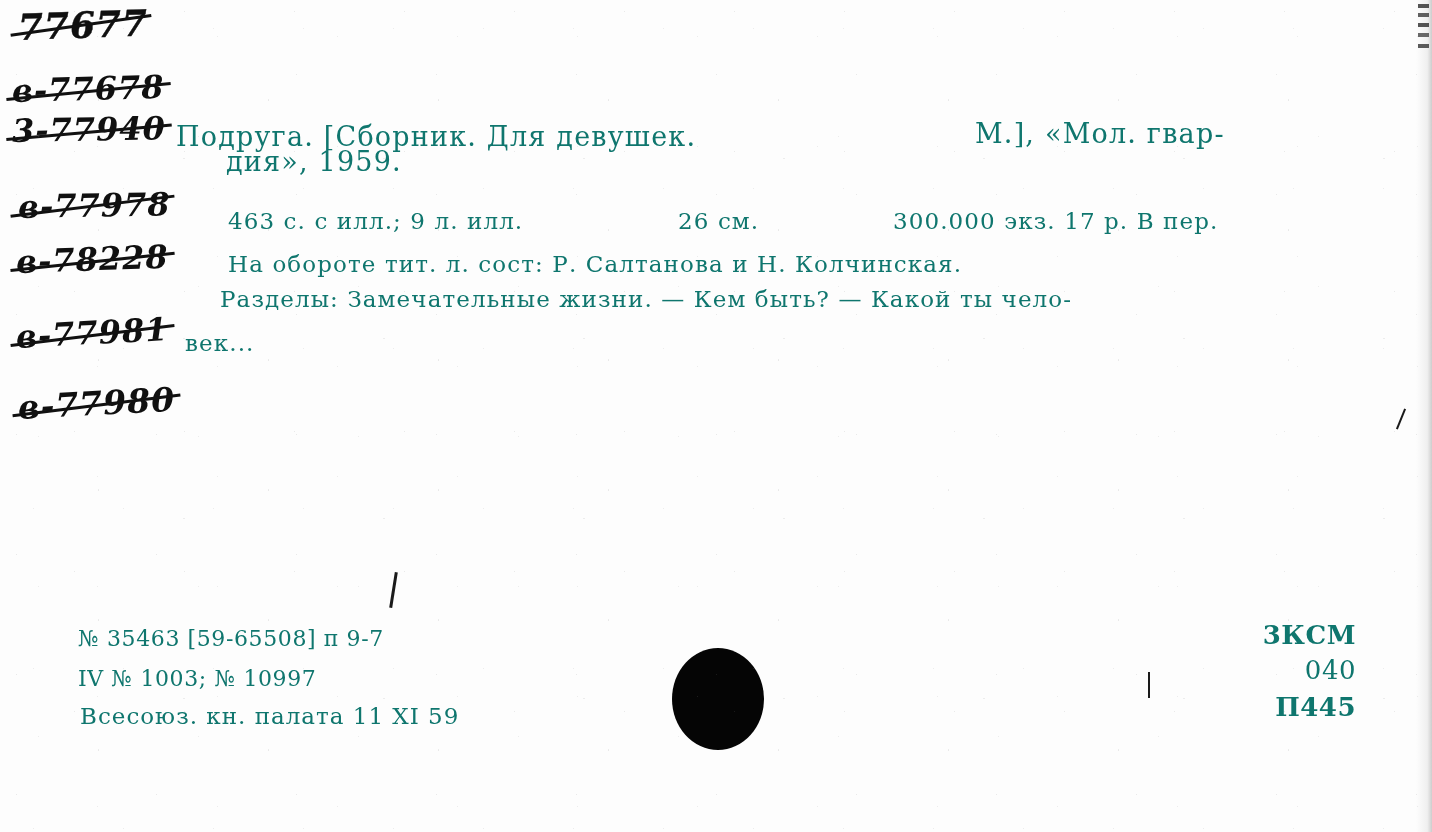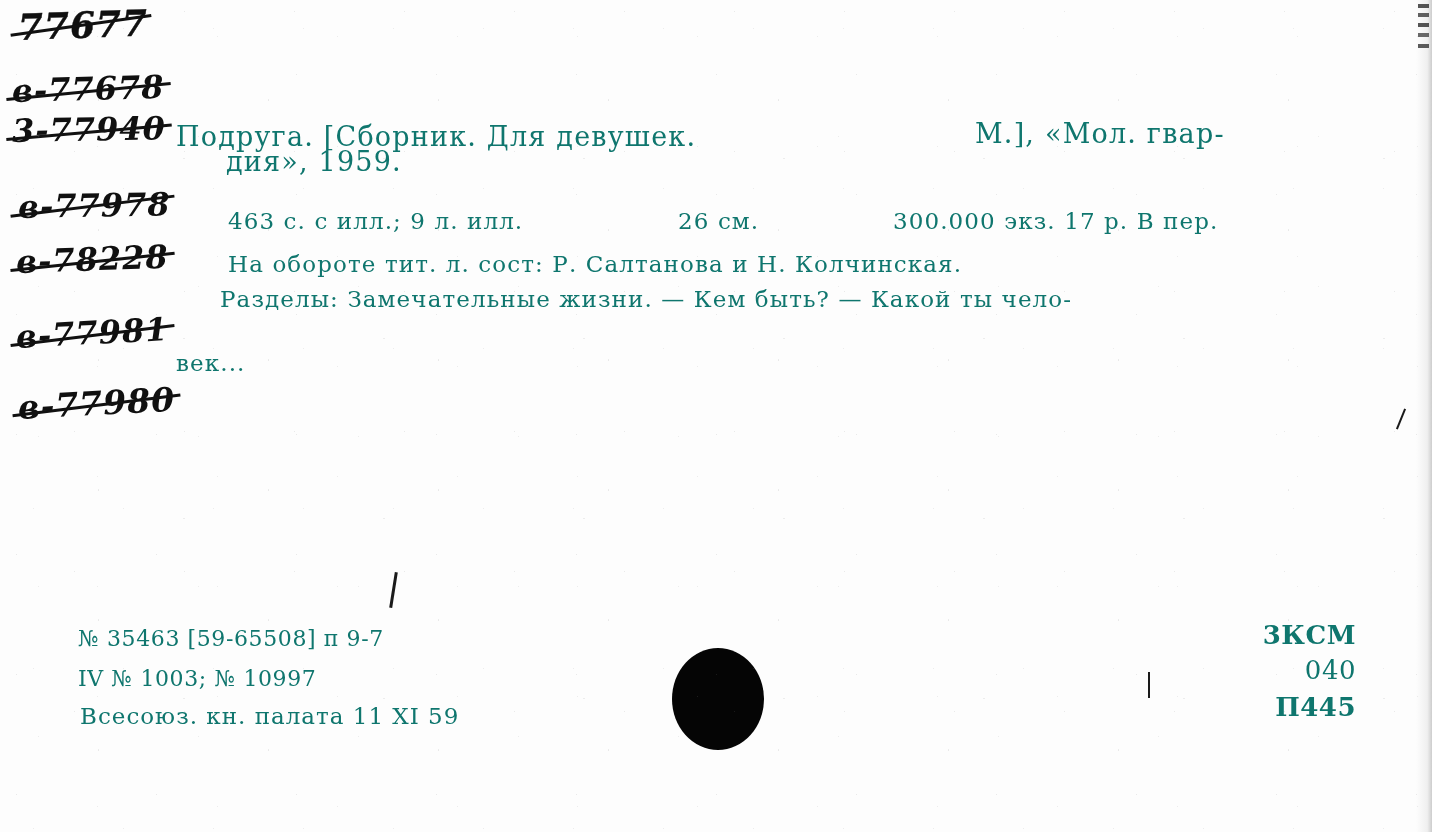--- a/index.html
+++ b/index.html
@@ -174,21 +174,21 @@
   <div class="printed body-line" style="left:893px; top:208px;">
     <span>300.000 экз. 17 р. В пер.</span>
   </div>
 
   <div class="printed body-line" style="left:228px; top:251px;">
     <span>На обороте тит. л. сост: Р. Салтанова и Н. Колчинская.</span>
   </div>
   <div class="printed body-line" style="left:212px; top:286px;margin-left:8px;">
     <span>Разделы: Замечательные жизни. — Кем быть? — Какой ты чело-</span>
   </div>
-  <div class="printed body-line" style="left:176px; top:330px;margin-top:20px;">
+  <div class="printed body-line" style="left:185px; top:330px;">
     <span>век...</span>
   </div>
 
 
   <div class="printed footer-line" style="left:78px; top:626px;">
     <span>№ 35463  [59-65508]  п      9-7</span>
   </div>
   <div class="printed footer-line" style="left:78px; top:666px;">
     <span>IV № 1003; № 10997</span>
   </div>

